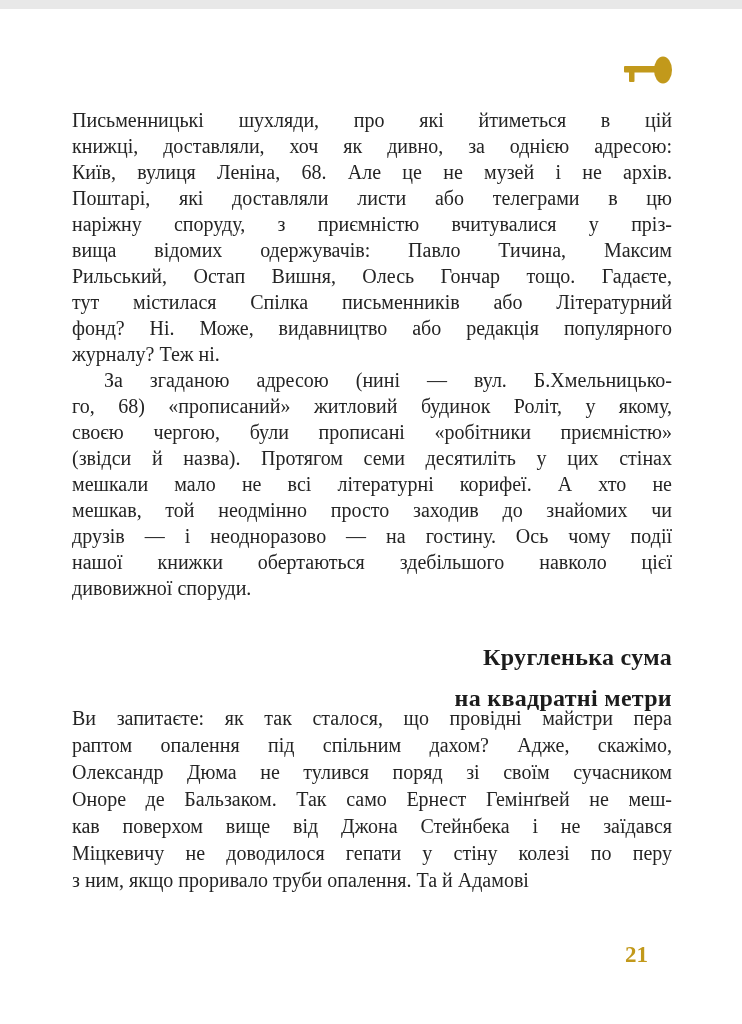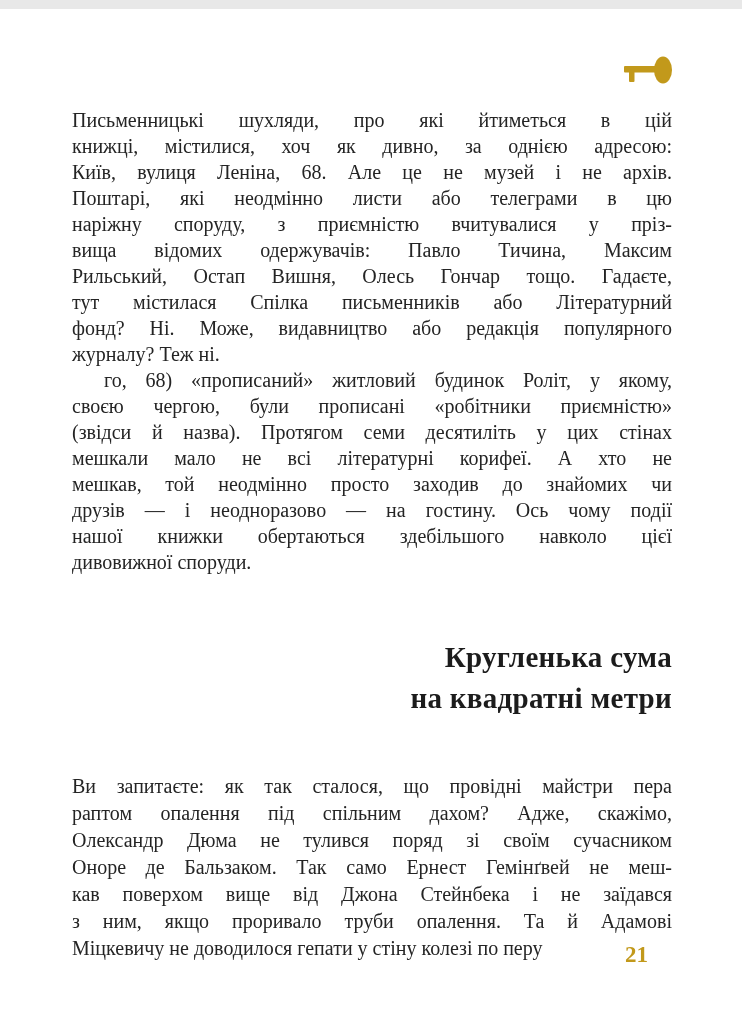--- a/index.html
+++ b/index.html
@@ -27,39 +27,39 @@
     height: 32px;
     color: var(--accent);
   }
   .ornament svg { display: block; width: 100%; height: 100%; }
   .text-block {
     position: absolute;
     left: 72px;
     width: 600px;
   }
   .block-1 { top: 98px; }
-  .block-3 { top: 764px; }
+  .block-3 { top: 696px; }
   .para .line {
     font-size: 20px;
     line-height: 26px;
     text-align: justify;
     text-align-last: justify;
     white-space: normal;
   }
   .block-3 .para .line { line-height: 27px; }
   .para .line:last-child { text-align-last: left; }
   .para.indent-first .line:first-child { text-indent: 32px; }
   .heading {
     position: absolute;
     left: 72px;
     top: 628px;
     width: 600px;
   }
   .heading .line {
-    font-size: 29px;
+    font-size: 24px;
     line-height: 41px;
     font-weight: bold;
     text-align: right;
     color: #1c1c1c;
     letter-spacing: 0.3px;
   }
   .page-number {
     position: absolute;
     top: 933px;
     right: 94px;
@@ -77,31 +77,32 @@
     <svg viewBox="0 0 48 32" xmlns="http://www.w3.org/2000/svg" fill="currentColor">
       <rect x="0" y="11" width="38" height="6.5" rx="1"></rect>
       <rect x="5" y="13" width="5.5" height="14" rx="1"></rect>
       <ellipse cx="39" cy="15" rx="9" ry="13.5"></ellipse>
     </svg>
   </div>
 
   <main class="text-block block-1">
     <section class="para">
         <div class="line">Письменницькі шухляди, про які йтиметься в цій</div>
-        <div class="line">книжці, містилися, хоч як дивно, за однією адресою:</div>
+        <div class="line">книжці, доставляли, хоч як дивно, за однією адресою:</div>
         <div class="line">Київ, вулиця Леніна, 68. Але це не музей і не архів.</div>
-        <div class="line">Поштарі, які неодмінно листи або телеграми в цю</div>
+        <div class="line">Поштарі, які доставляли листи або телеграми в цю</div>
         <div class="line">наріжну споруду, з приємністю вчитувалися у пріз-</div>
         <div class="line">вища відомих одержувачів: Павло Тичина, Максим</div>
         <div class="line">Рильський, Остап Вишня, Олесь Гончар тощо. Гадаєте,</div>
         <div class="line">тут містилася Спілка письменників або Літературний</div>
         <div class="line">фонд? Ні. Може, видавництво або редакція популярного</div>
         <div class="line">журналу? Теж ні.</div>
       </section>
     <section class="para indent-first">
+        <div class="line">За згаданою адресою (нині — вул. Б.Хмельницько-</div>
         <div class="line">го, 68) «прописаний» житловий будинок Роліт, у якому,</div>
         <div class="line">своєю чергою, були прописані «робітники приємністю»</div>
         <div class="line">(звідси й назва). Протягом семи десятиліть у цих стінах</div>
         <div class="line">мешкали мало не всі літературні корифеї. А хто не</div>
         <div class="line">мешкав, той неодмінно просто заходив до знайомих чи</div>
         <div class="line">друзів — і неодноразово — на гостину. Ось чому події</div>
         <div class="line">нашої книжки обертаються здебільшого навколо цієї</div>
         <div class="line">дивовижної споруди.</div>
       </section>
   </main>
@@ -111,20 +112,20 @@
       <div class="line">на квадратні метри</div>
     </header>
 
   <main class="text-block block-3">
     <section class="para">
         <div class="line">Ви запитаєте: як так сталося, що провідні майстри пера</div>
         <div class="line">раптом опалення під спільним дахом? Адже, скажімо,</div>
         <div class="line">Олександр Дюма не тулився поряд зі своїм сучасником</div>
         <div class="line">Оноре де Бальзаком. Так само Ернест Гемінґвей не меш-</div>
         <div class="line">кав поверхом вище від Джона Стейнбека і не заїдався</div>
+        <div class="line">Міцкевичу не доводилося гепати у стіну колезі по перу</div>
         <div class="line">з ним, якщо проривало труби опалення. Та й Адамові</div>
-        <div class="line">Міцкевичу не доводилося гепати у стіну колезі по перу</div>
       </section>
   </main>
 
   <div class="page-number">21</div>
 
 </div>
 
 </body></html>

